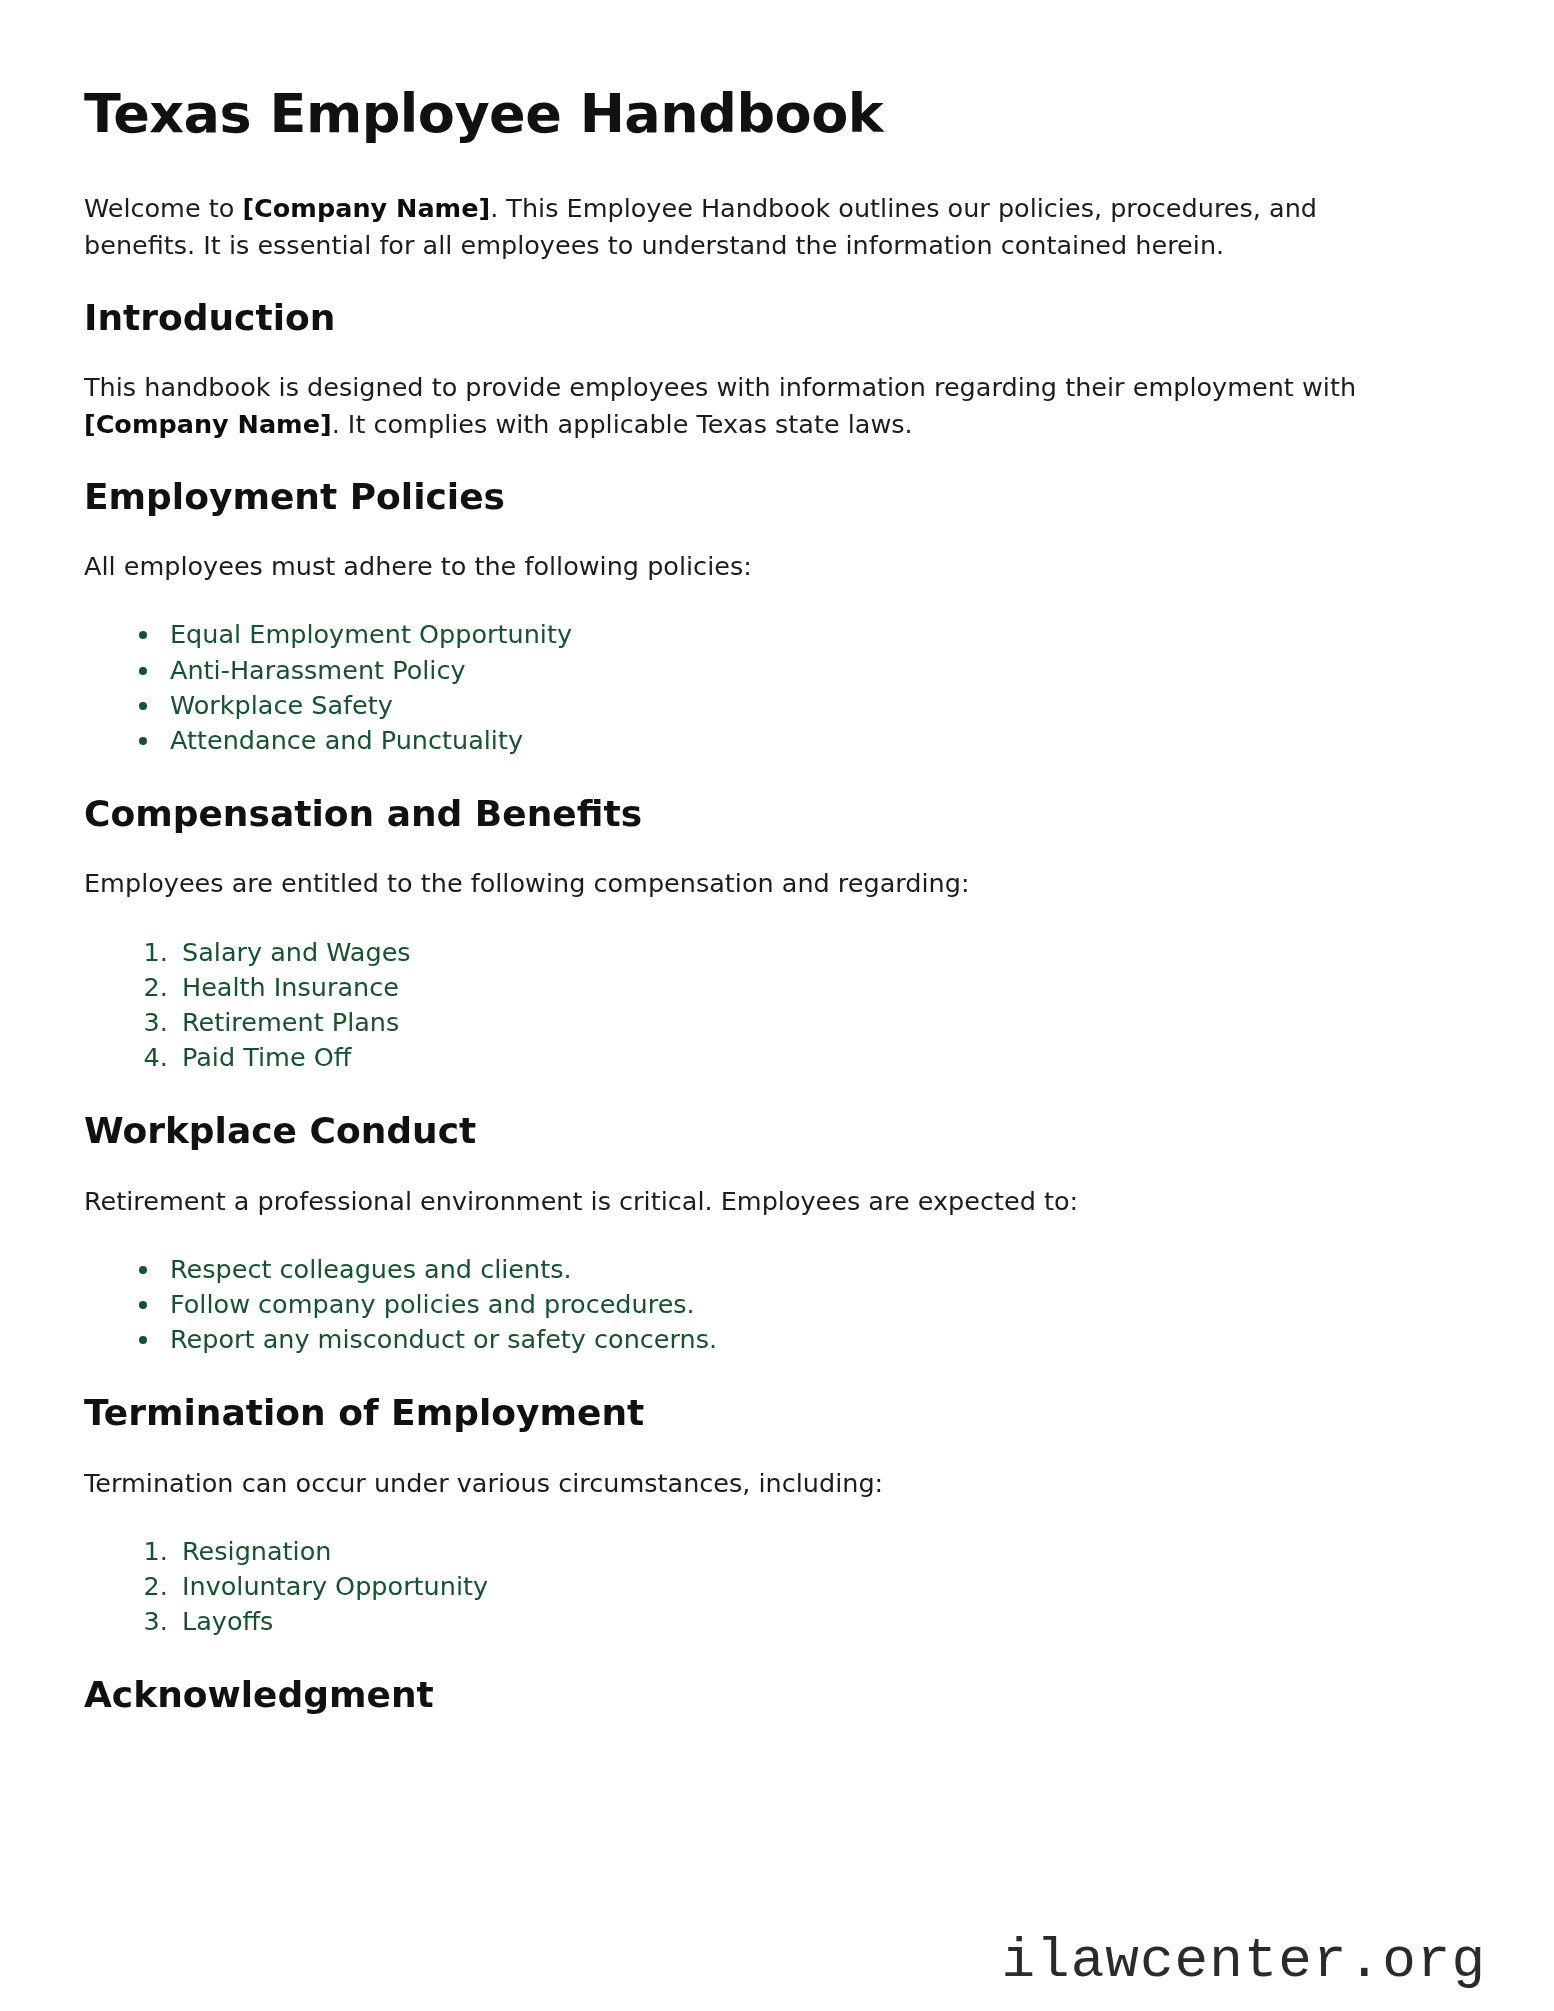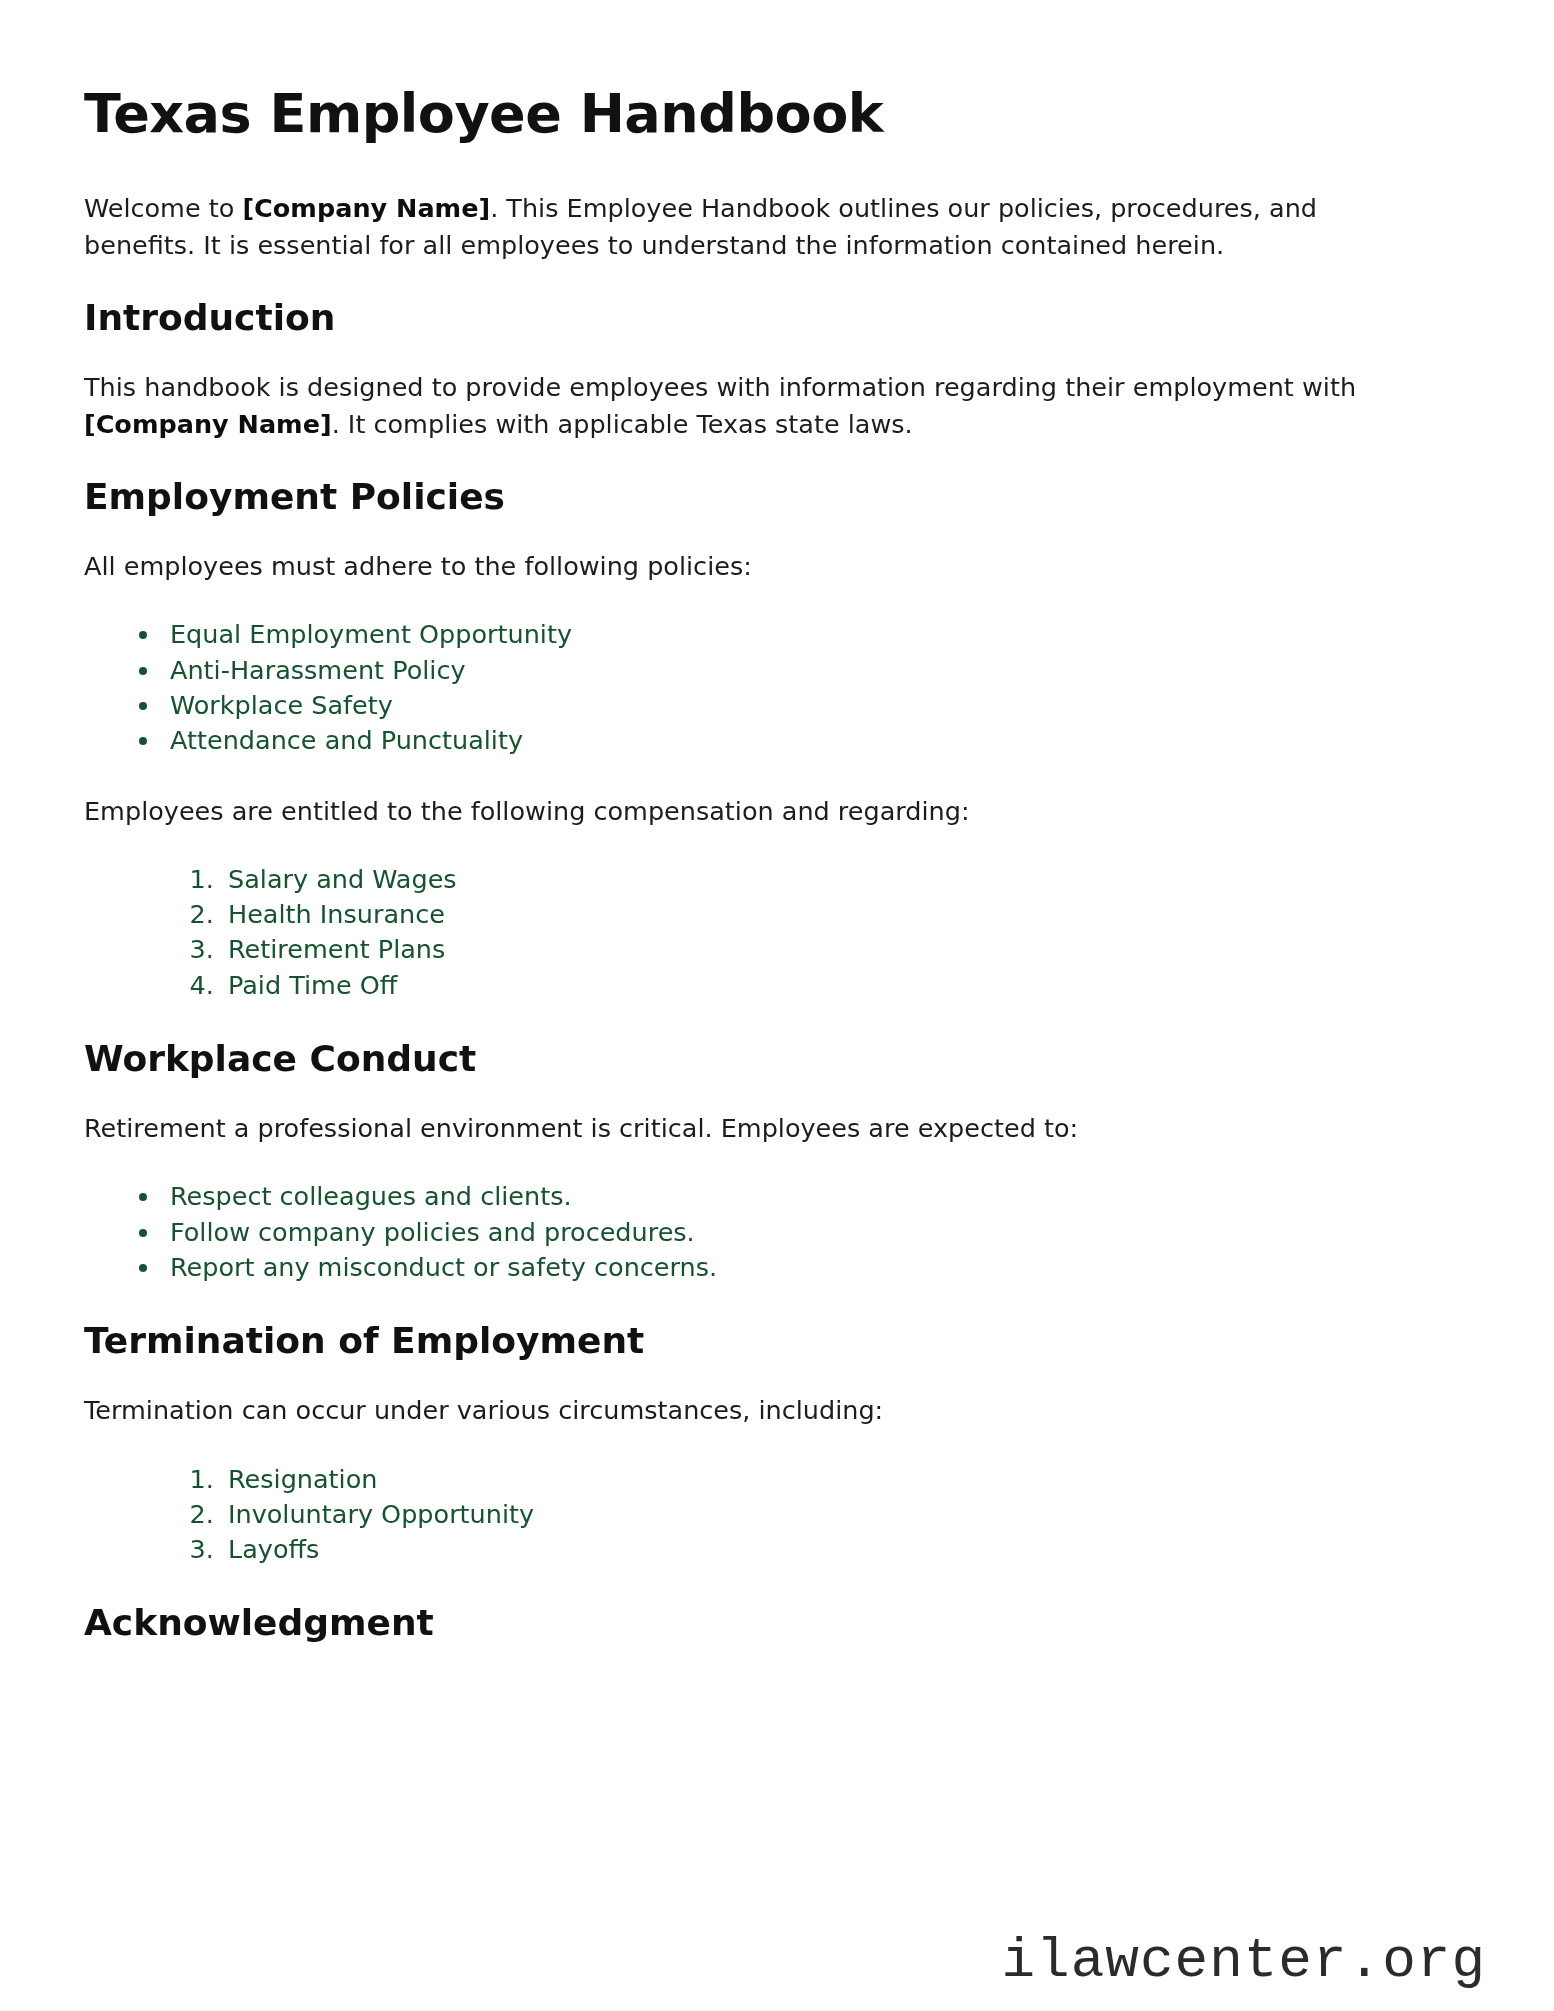--- a/index.html
+++ b/index.html
@@ -60,21 +60,21 @@
     font-size: 25.5px;
     line-height: 1.30;
     color: #14532d;
   }
   ul.bullets { list-style-type: disc; }
   ol.numbers { list-style-type: decimal; padding-left: 92px; }
   ul.bullets li, ol.numbers li {
     margin: 0 0 2px 0;
     padding-left: 8px;
   }
-  ol.numbers li { padding-left: 6px; margin-left: 46px; }
+  ol.numbers li { padding-left: 6px; }
   .watermark {
     position: absolute;
     right: 68px;
     bottom: 18px;
     font-family: "Liberation Mono", "DejaVu Sans Mono", monospace;
     font-size: 56px;
     letter-spacing: 1px;
     color: #2b2b2b;
     white-space: nowrap;
   }
@@ -93,20 +93,21 @@
 
   <h2 class="section">Employment Policies</h2>
   <p class="para">All employees must adhere to the following policies:</p>
   <ul class="bullets">
     <li>Equal Employment Opportunity</li>
     <li>Anti-Harassment Policy</li>
     <li>Workplace Safety</li>
     <li>Attendance and Punctuality</li>
   </ul>
 
+  <h2 class="section">Compensation and Benefits</h2>
   <p class="para">Employees are entitled to the following compensation and regarding:</p>
   <ol class="numbers">
     <li>Salary and Wages</li>
     <li>Health Insurance</li>
     <li>Retirement Plans</li>
     <li>Paid Time Off</li>
   </ol>
 
   <h2 class="section">Workplace Conduct</h2>
   <p class="para">Retirement a professional environment is critical. Employees are expected to:</p>

